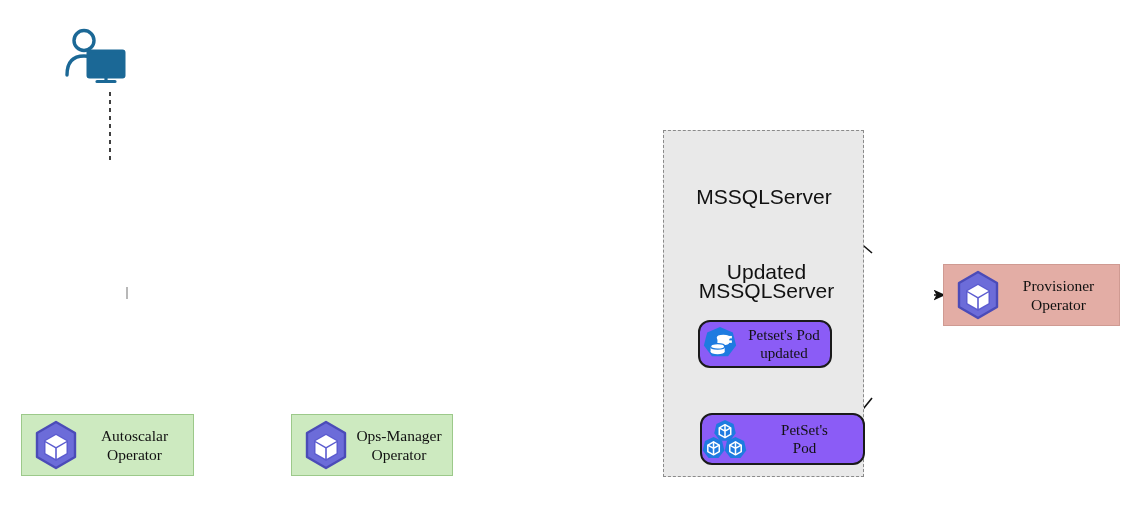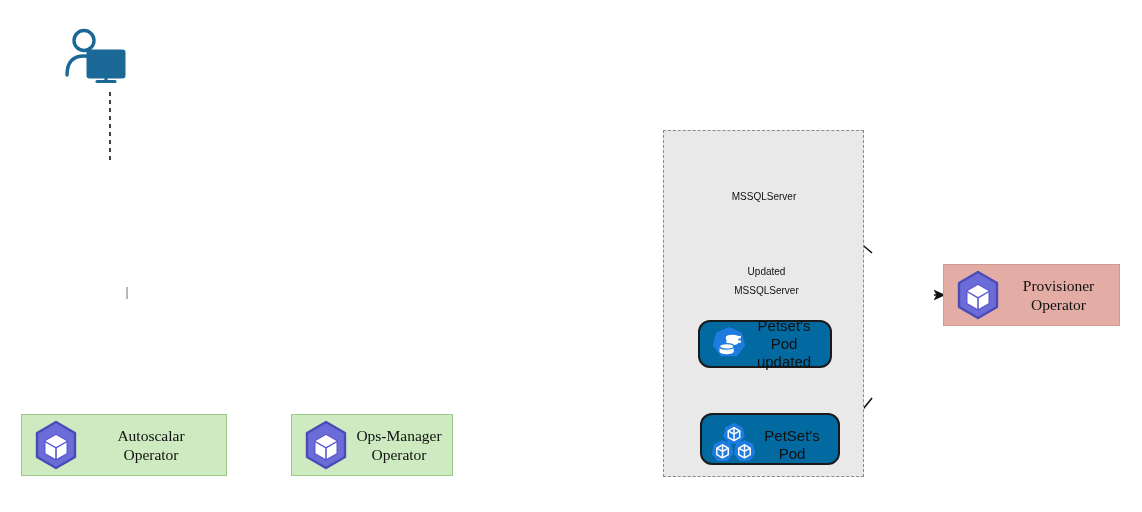--- a/index.html
+++ b/index.html
@@ -46,35 +46,36 @@
   
   .ns-container {
     box-sizing: border-box;
     background: #E9E9E9;
     border: 1.5px dashed #8a8a8a;
   }
 
   
   .plain-label {
     text-align: center;
-    font-size: 10px;
+    font-size: 21px;
     line-height: 19px;
     color: #111111;
     white-space: pre-line;
   }
 
   
   .pod-box {
     display: flex;
     align-items: center;
     box-sizing: border-box;
-    background: #0369a1;
+    background: #8b5cf6;
     border: 2px solid #1a1a1a;
     border-radius: 12px;
-    padding: 0 10px;
+    padding: 0 1px;
+    font-family: Liberation Serif, serif;
   }
   .pod-icon { flex: 0 0 auto; }
   .pod-label {
     flex: 1 1 auto;
     text-align: center;
     font-size: 15px;
     line-height: 18px;
     color: #111111;
     white-space: pre-line;
   }
@@ -189,21 +190,21 @@
         <g fill="#ffffff">
           <rect x="29.5" y="11.5" width="3" height="2.6"></rect>
           <rect x="29.5" y="16.2" width="3" height="2.6"></rect>
         </g>
       </svg>
     </div>
     <div class="pod-label">Petset's Pod
 updated</div>
   </div>
 
-  <div class="abs pod-box" style="left:700px; top:413px; width:140px; height:52px;align-items:flex-end;">
+  <div class="abs pod-box" style="left:700px; top:413px; width:165px; height:52px;">
     <div class="pod-icon">
       <svg viewBox="0 0 46 44" width="44" height="42">
         <g>
           <path d="M23,2 L32,6.2 L34.3,16 L28.2,23.8 L17.8,23.8 L11.7,16 L14,6.2 Z" fill="#1E7BE0"></path>
           <g fill="none" stroke="#ffffff" stroke-width="1.6" stroke-linejoin="round">
             <path d="M23,7 L29,10.4 L29,17.2 L23,20.6 L17,17.2 L17,10.4 Z"></path>
             <path d="M23,7 L23,13.8 L29,10.4 M23,13.8 L17,10.4 M23,13.8 L23,20.6"></path>
           </g>
         </g>
         <g transform="translate(-12,18)">
@@ -219,21 +220,21 @@
             <path d="M23,7 L29,10.4 L29,17.2 L23,20.6 L17,17.2 L17,10.4 Z"></path>
             <path d="M23,7 L23,13.8 L29,10.4 M23,13.8 L17,10.4 M23,13.8 L23,20.6"></path>
           </g>
         </g>
       </svg>
     </div>
     <div class="pod-label">PetSet's
 Pod</div>
   </div>
 
-  <div class="abs op-box green" style="left:21px; top:414px; width:206px; height:62px;">
+  <div class="abs op-box green" style="left:21px; top:414px; width:173px; height:62px;">
     <div class="op-icon">
       <svg viewBox="0 0 52 52" width="52" height="52">
         <path d="M26,3 L45,14 L45,38 L26,49 L7,38 L7,14 Z" fill="#6C6CD9" stroke="#4B4BB8" stroke-width="2.4" stroke-linejoin="round"></path>
         <path d="M26,14.5 L38,21.5 L38,35 L26,42 L14,35 L14,21.5 Z" fill="#5C5CD0"></path>
         <path d="M26,16 L36.5,22 L26,28 L15.5,22 Z" fill="#ffffff"></path>
         <path d="M15.5,23.6 L25.2,29.2 L25.2,39.8 L15.5,34.2 Z" fill="#ffffff"></path>
         <path d="M36.5,23.6 L26.8,29.2 L26.8,39.8 L36.5,34.2 Z" fill="#ffffff"></path>
       </svg>
     </div>
     <div class="op-label">Autoscalar

